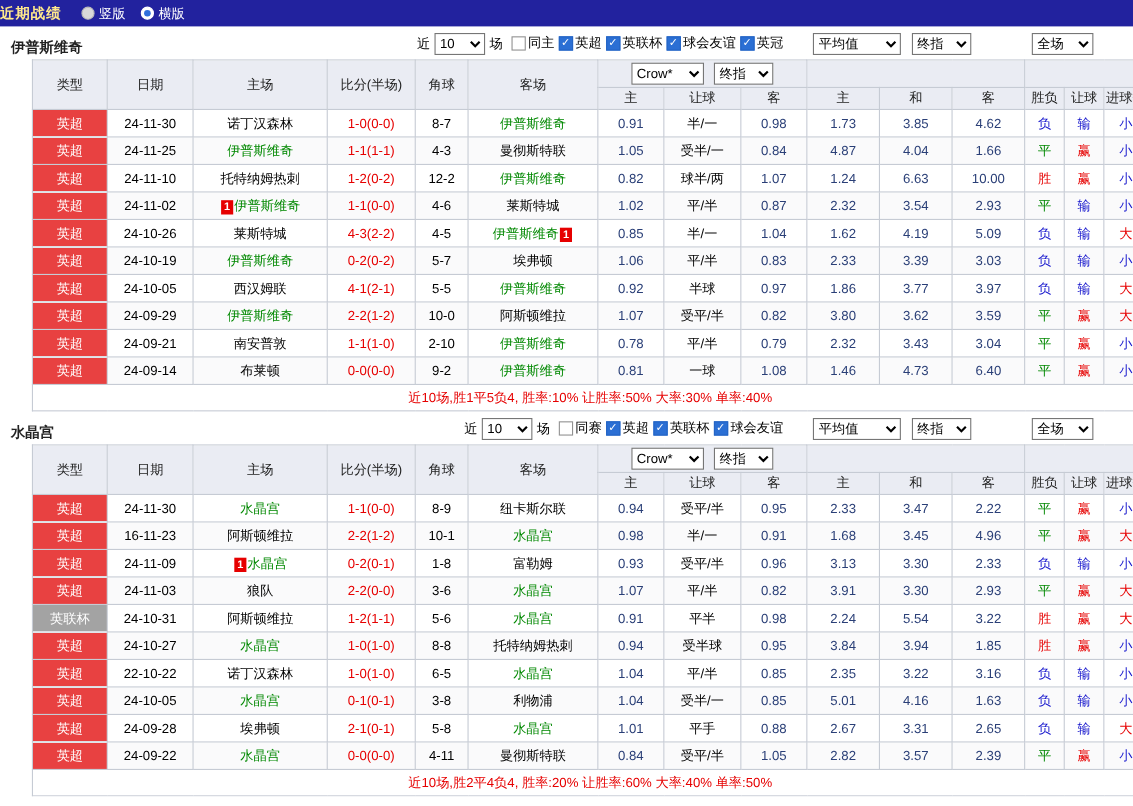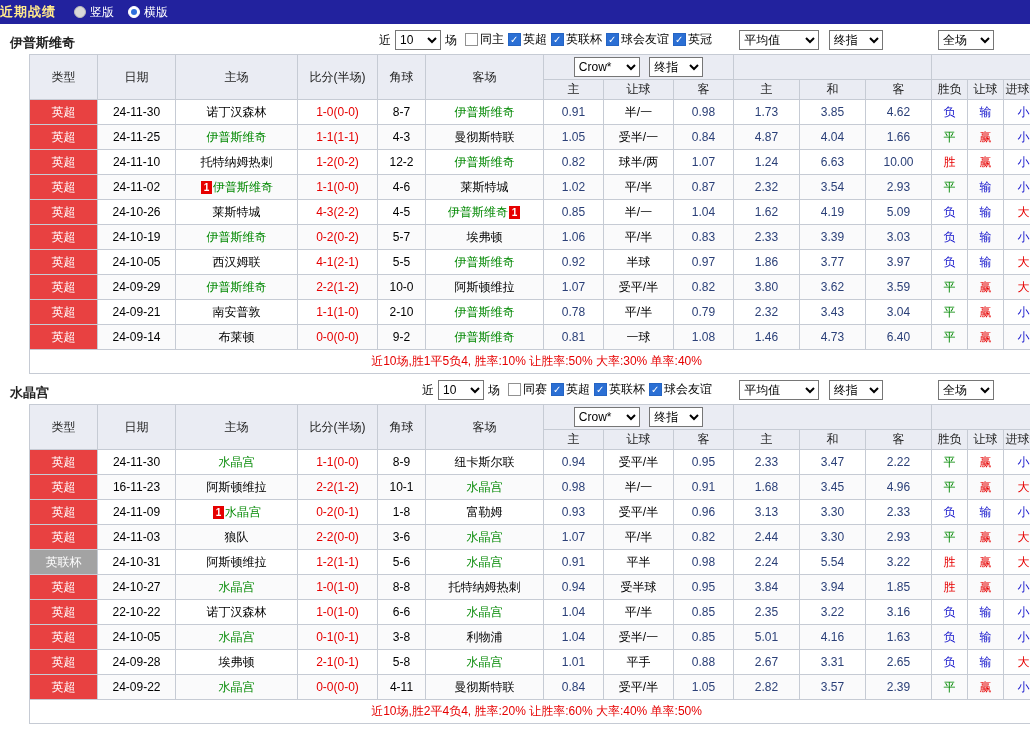--- a/index.html
+++ b/index.html
@@ -448,21 +448,21 @@
           <tr>
             <td class="league" style="background: rgb(232, 65, 65);">英超</td>
             <td>24-11-03</td>
             <td><span>狼队</span></td>
             <td class="score">2-2(0-0)</td>
             <td>3-6</td>
             <td><span class="focus">水晶宫</span></td>
             <td class="odds">1.07</td>
             <td>平/半</td>
             <td class="odds">0.82</td>
-            <td class="odds">2.44</td>
+            <td class="odds">3.91</td>
             <td class="odds">3.30</td>
             <td class="odds">2.93</td>
             <td class="outcome" style="color: rgb(0, 136, 0);">平</td>
             <td class="outcome" style="color: rgb(230, 0, 0);">赢</td>
             <td class="outcome" style="color: rgb(230, 0, 0);">大</td>
           </tr>
           <tr>
             <td class="league" style="background: rgb(163, 163, 163);">英联杯</td>
             <td>24-10-31</td>
             <td><span>阿斯顿维拉</span></td>
@@ -494,21 +494,21 @@
             <td class="odds">1.85</td>
             <td class="outcome" style="color: rgb(230, 0, 0);">胜</td>
             <td class="outcome" style="color: rgb(230, 0, 0);">赢</td>
             <td class="outcome" style="color: rgb(20, 20, 204);">小</td>
           </tr>
           <tr>
             <td class="league" style="background: rgb(232, 65, 65);">英超</td>
             <td>22-10-22</td>
             <td><span>诺丁汉森林</span></td>
             <td class="score">1-0(1-0)</td>
-            <td>6-6</td>
+            <td>6-5</td>
             <td><span class="focus">水晶宫</span></td>
             <td class="odds">1.04</td>
             <td>平/半</td>
             <td class="odds">0.85</td>
             <td class="odds">2.35</td>
             <td class="odds">3.22</td>
             <td class="odds">3.16</td>
             <td class="outcome" style="color: rgb(20, 20, 204);">负</td>
             <td class="outcome" style="color: rgb(20, 20, 204);">输</td>
             <td class="outcome" style="color: rgb(20, 20, 204);">小</td>

